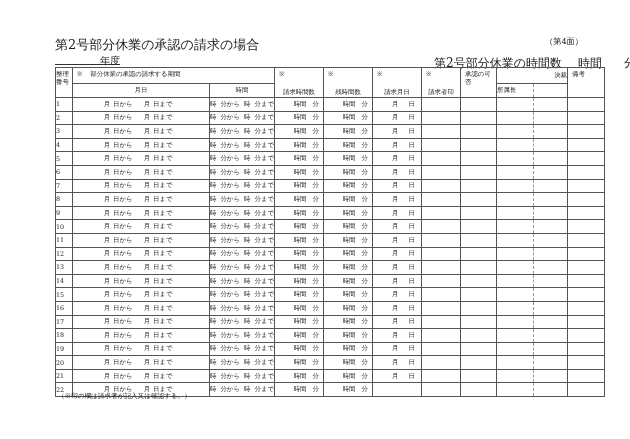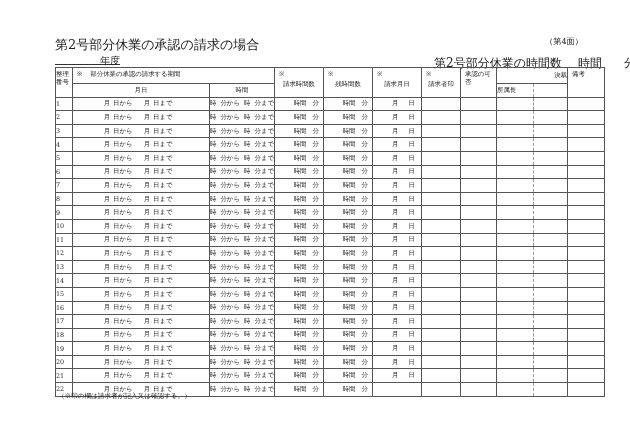--- a/index.html
+++ b/index.html
@@ -10,21 +10,21 @@
   .year-line{left:55px;top:55px;width:65px;border-bottom:1px solid #333;height:9px;}
   .year{left:100px;top:54px;font-size:10px;}
   .total{left:434px;top:55px;font-size:12px;}
   .total .h{margin-left:16px;}
   .total .m{margin-left:22px;}
   table{position:absolute;left:55px;top:67px;border-collapse:collapse;table-layout:fixed;font-size:6.4px;}
   td{border:1px solid #555;padding:0;height:12.6px;vertical-align:middle;overflow:hidden;white-space:nowrap;}
   .hdr td{vertical-align:top;}
   .c-no{}
   .star{display:block;padding-left:4px;padding-top:1px;}
-  .sub{display:block;text-align:center;margin-top:2px;}
+  .sub{display:block;text-align:center;margin-top:10px;}
   .c-date{text-align:center;}
   .c-date span{display:inline-block;}
   .sp1{width:12px;text-align:center;} .sp2{width:28px;text-align:left;}
   .c-time{text-align:center;border-left:1.6px solid #aaa;}
   .c-hours{text-align:right;padding-right:4px;}
   .c-rd{text-align:right;padding-right:6px;}
   .dash{border-right:1px dashed #999;}
   .nodash{border-left:none;}
   .foot{left:58px;top:392px;font-size:6.6px;}
 </style>

